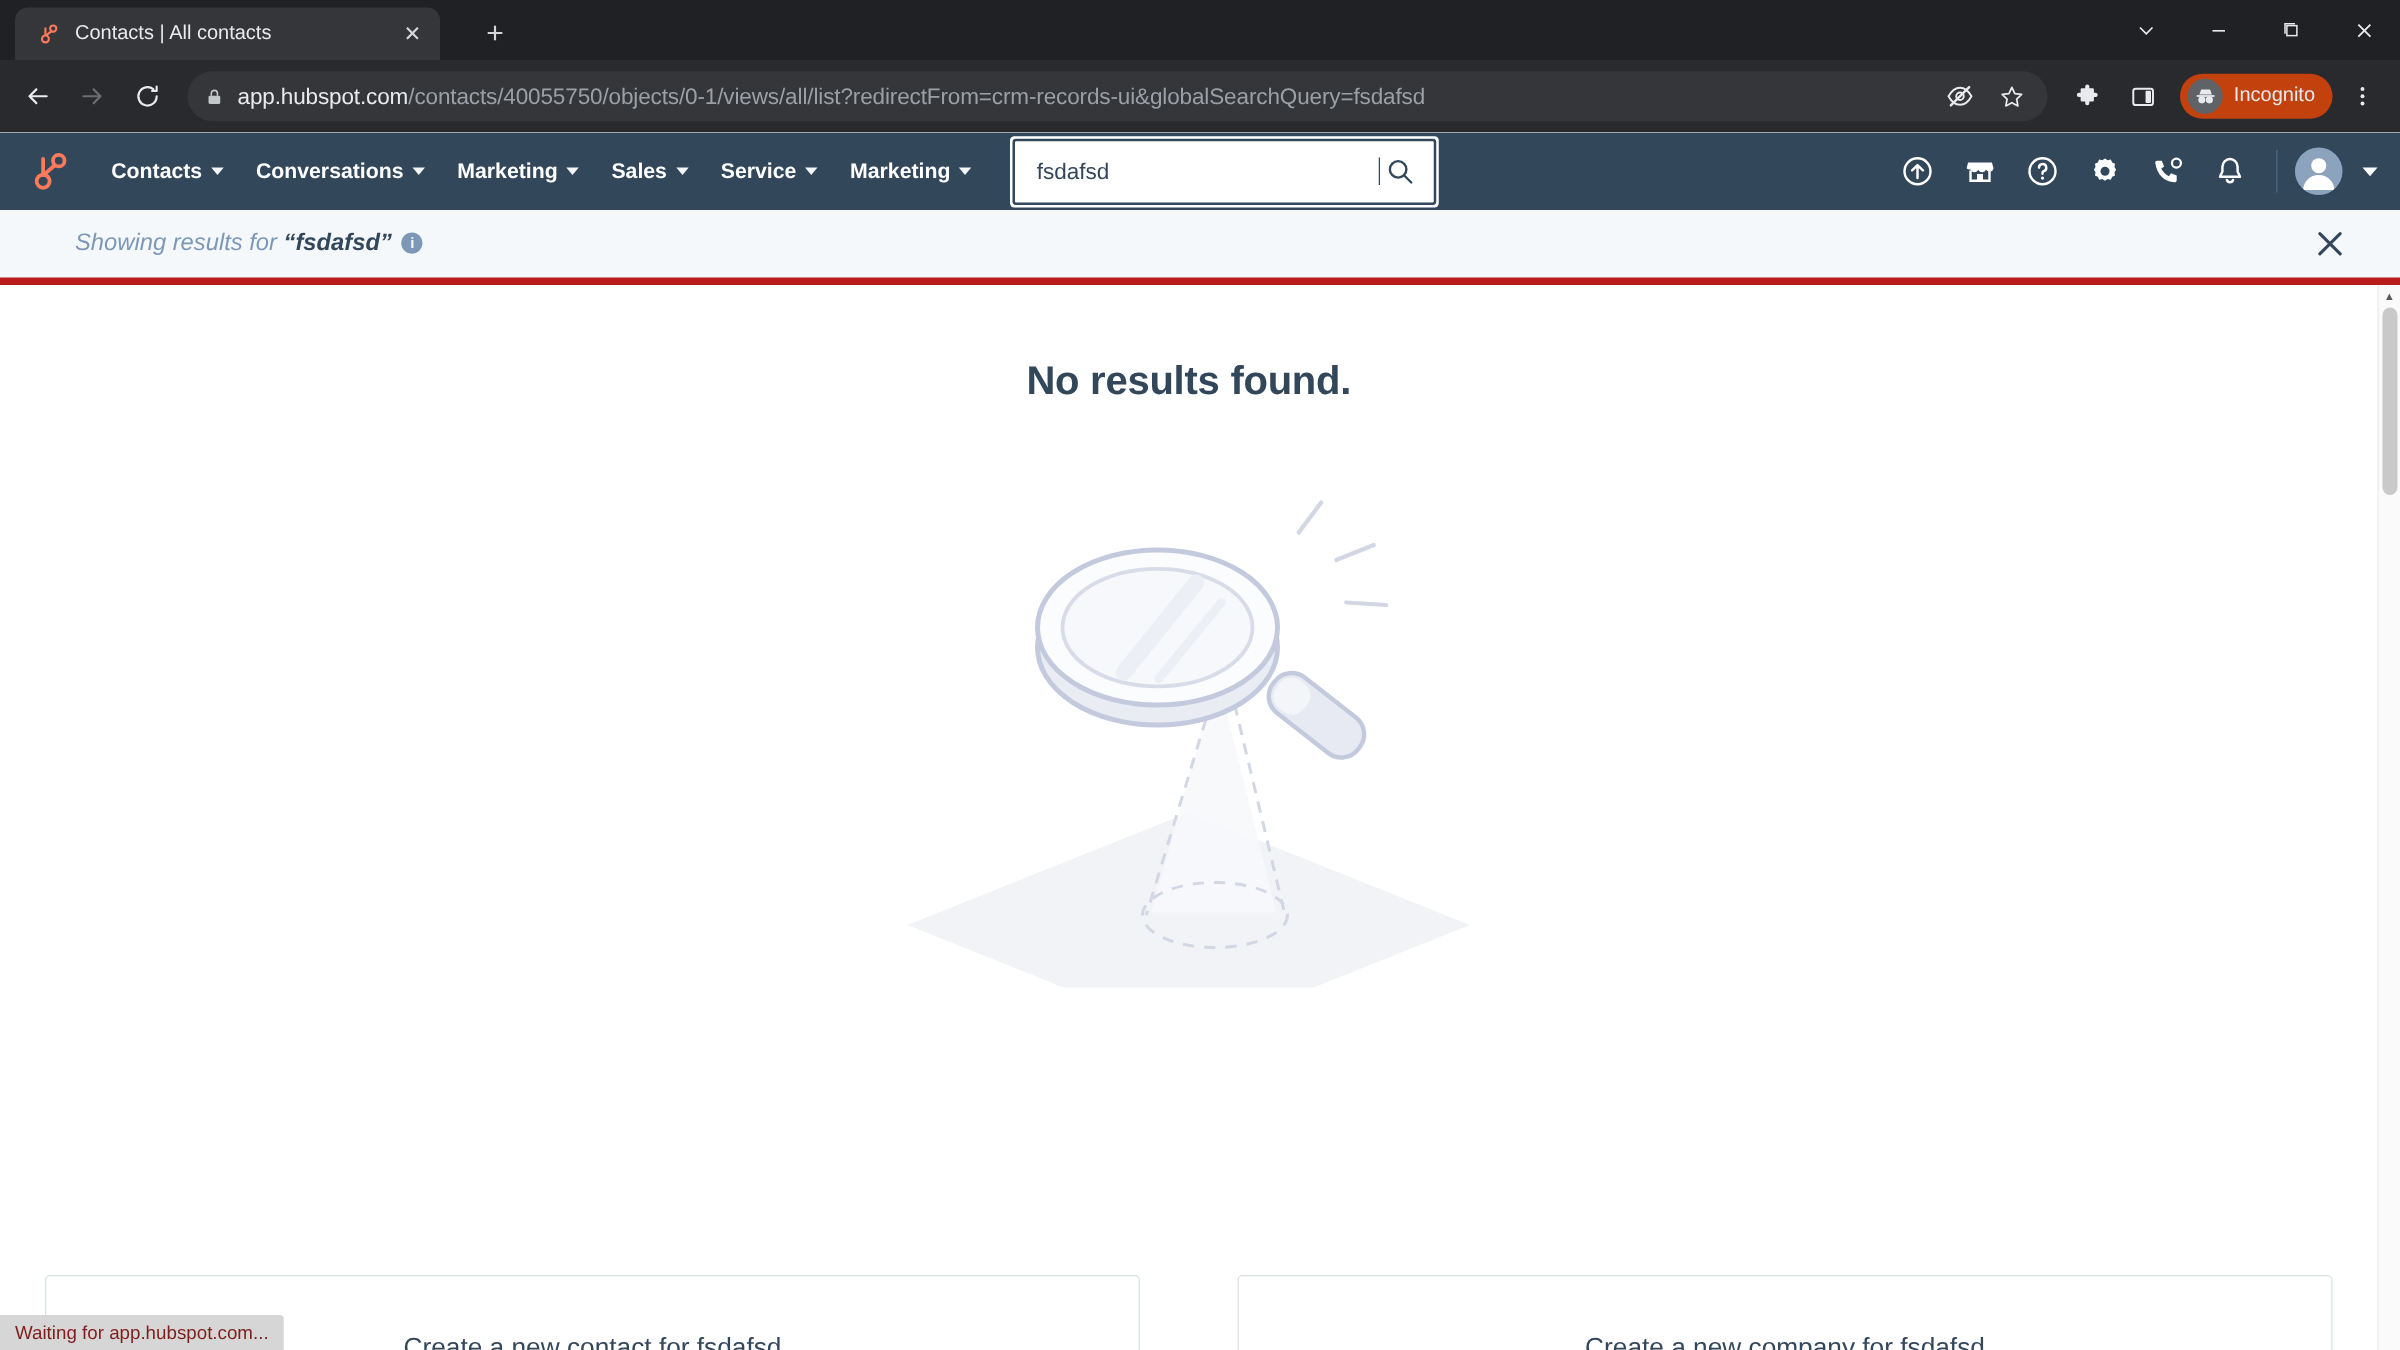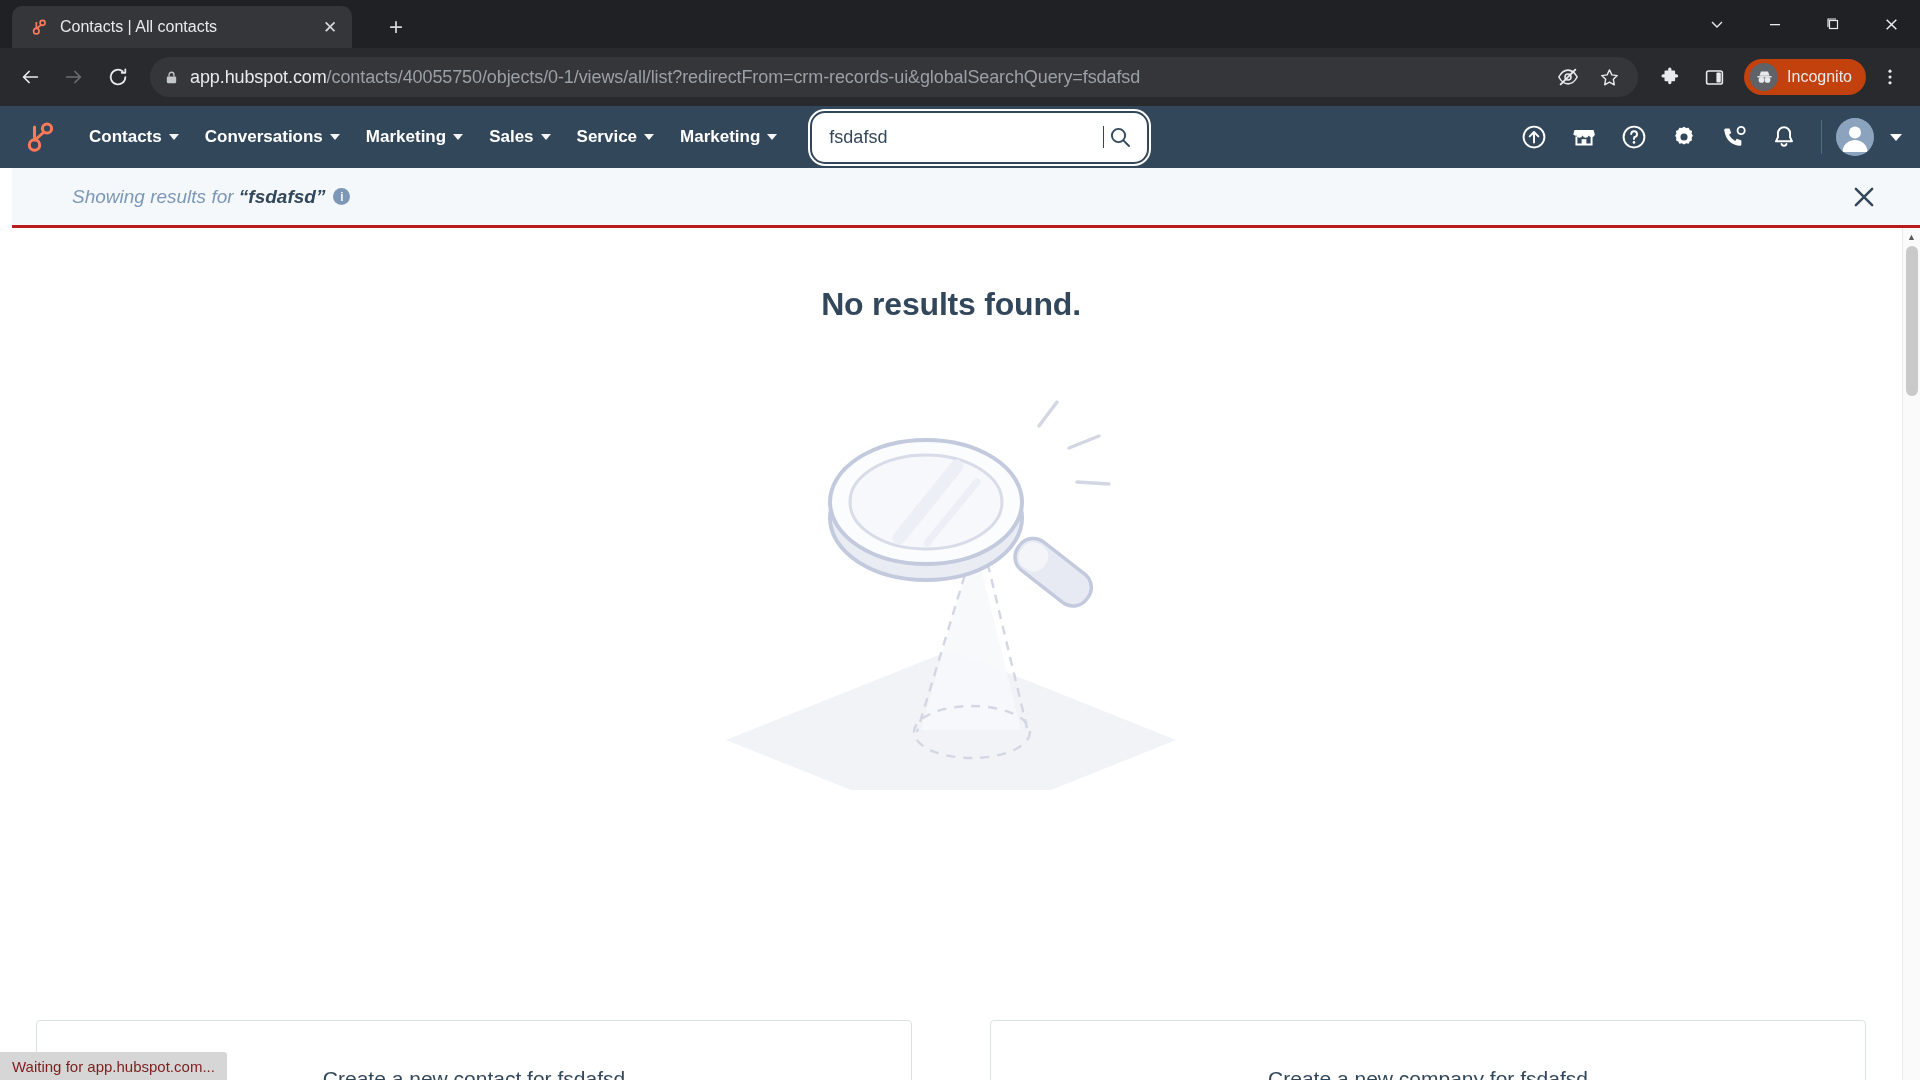--- a/index.html
+++ b/index.html
@@ -101,21 +101,21 @@
     padding: 8px 13px; display: flex; align-items: center; gap: 7px;
     white-space: nowrap;
   }
   .caret {
     width: 0; height: 0; border-left: 5px solid transparent;
     border-right: 5px solid transparent; border-top: 6px solid #fff;
     opacity: 0.95;
   }
   .hs-search-wrap {
     margin-left: 22px; width: 335px; height: 49px; position: relative;
-    background: #fff; border-radius: 13px;
+    background: #fff; border-radius: 1px;
     border: 3px solid #fff; box-shadow: 0 0 0 2px #33475b, 0 0 0 4px #ffffff;
     display: flex; align-items: center; padding: 0 12px 0 14px;
   }
   .hs-search-input {
     flex: 1; border: 0; outline: 0; font-size: 18px;
     color: #33475b; font-family: "Liberation Sans", sans-serif;
     background: transparent; min-width: 0;
   }
   .caret-bar {
     width: 1.5px; height: 22px; background: #33475b;
@@ -136,22 +136,22 @@
   }
   .hs-account-caret {
     width: 0; height: 0; border-left: 6px solid transparent;
     border-right: 6px solid transparent; border-top: 7px solid #fff;
     margin-left: 12px; margin-right: 4px;
   }
 
   
   .results-bar {
     height: 60px; background: #f5f8fa;
-    border-bottom: 3px solid #b91c1c;
-    display: flex; align-items: center; padding: 0 36px 0 60px; margin-left: 12px;
+    border-bottom: 6px solid #b91c1c;
+    display: flex; align-items: center; padding: 0 36px 0 60px;
   }
   .results-text {
     font-size: 19px; font-style: italic; color: #7c98b6;
   }
   .results-text b { color: #33475b; font-weight: 700; font-style: italic; }
   .info-icon {
     width: 17px; height: 17px; border-radius: 50%; background: #7c98b6;
     color: #f5f8fa; font-size: 12px; font-weight: 700; font-style: normal;
     display: inline-flex; align-items: center; justify-content: center;
     vertical-align: 2px; margin-left: 8px;

